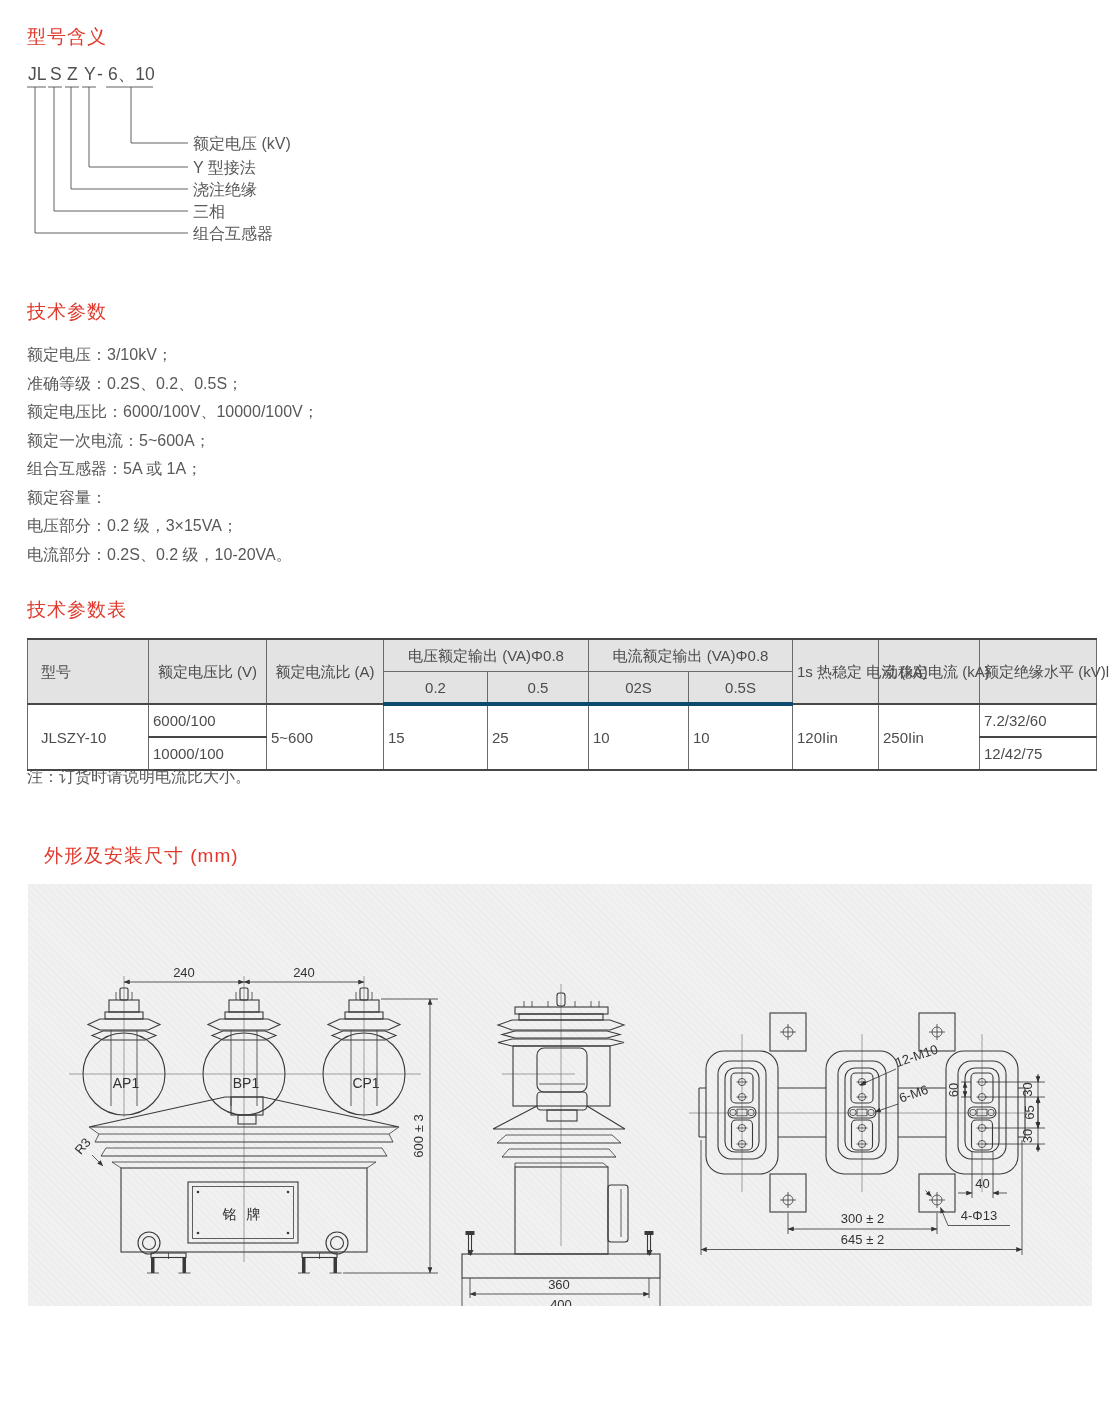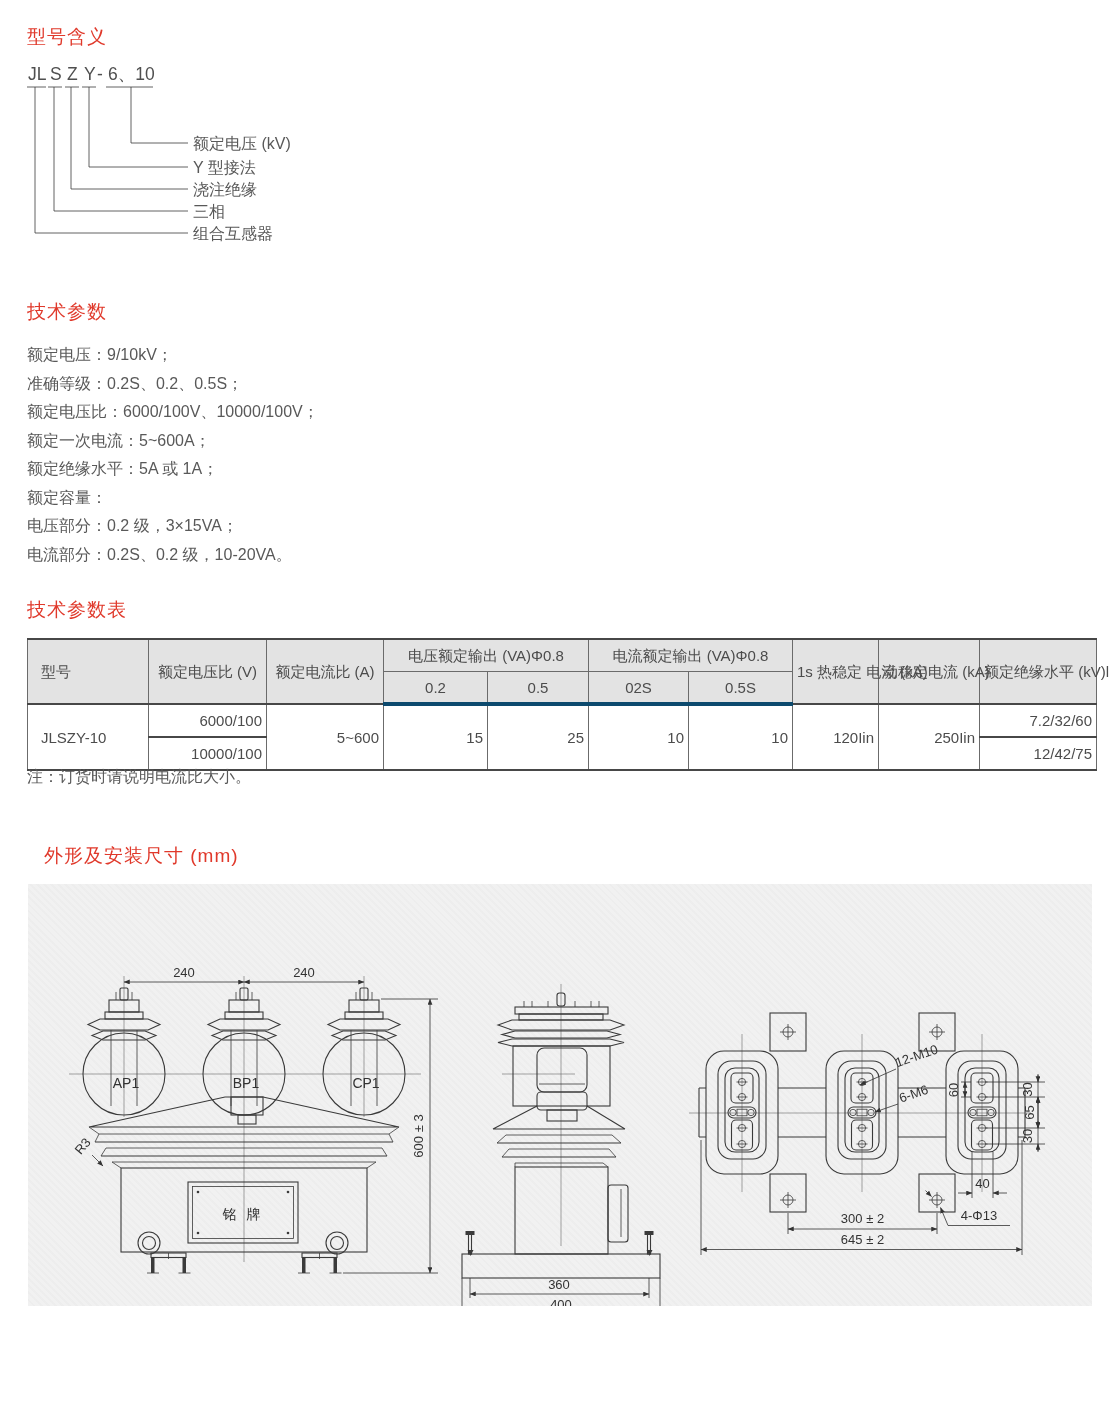--- a/index.html
+++ b/index.html
@@ -7,21 +7,21 @@
   .page{position:relative;width:1119px;height:1306px;background:#fff;overflow:hidden;}
   .abs{position:absolute;white-space:nowrap;}
   .sec-title{font-size:19px;color:#e0392b;letter-spacing:1px;}
   .body-line{font-size:16px;color:#595959;line-height:28.5px;}
   .diagram-label{font-size:16px;color:#595959;}
 
   
   table.spec{border-collapse:collapse;table-layout:fixed;width:1069px;font-size:15px;color:#4c4c4c;}
   table.spec{border:1px solid #6b6b6b;border-top:2.5px solid #474747;border-bottom:2.5px solid #474747;}
   table.spec th{background:#e3e3e3;font-weight:normal;border:1px solid #6b6b6b;padding:2px 4px;line-height:19px;}
-  table.spec td{background:#fff;border:1px solid #6b6b6b;text-align:right;padding:2px 4px;}
+  table.spec td{background:#fff;border:1px solid #6b6b6b;text-align:left;padding:2px 4px;}
   table.spec .h1 th{height:27px;}
   table.spec .h2 th{height:26px;border-bottom:4px solid #0c4a6e;}
   table.spec th[rowspan]{border-bottom:2px solid #474747;}
   table.spec td{height:27px;}
   table.spec .split{border-bottom:2px solid #474747;}
   table.spec .left{text-align:left;padding-left:13px;margin-left:12px;}
   .note{font-size:16px;color:#595959;}
 
   
   .panel{position:absolute;left:28px;top:884px;width:1064px;height:530px;background:#f1f1f1;
@@ -62,25 +62,25 @@
 
     <text class="diagram-label" x="166" y="90.5" fill="#595959">额定电压 (kV)</text>
     <text class="diagram-label" x="166" y="114.5" fill="#595959">Y 型接法</text>
     <text class="diagram-label" x="166" y="136.5" fill="#595959">浇注绝缘</text>
     <text class="diagram-label" x="166" y="158.5" fill="#595959">三相</text>
     <text class="diagram-label" x="166" y="180.5" fill="#595959">组合互感器</text>
   </svg>
 
   <div class="abs sec-title" style="left:27px;top:299px;">技术参数</div>
   <div class="abs" style="left:27px;top:341px;">
-    <div class="body-line">额定电压：9/10kV；</div>
+    <div class="body-line">额定电压：3/10kV；</div>
     <div class="body-line">准确等级：0.2S、0.2、0.5S；</div>
     <div class="body-line">额定电压比：6000/100V、10000/100V；</div>
     <div class="body-line">额定一次电流：5~600A；</div>
-    <div class="body-line">额定绝缘水平：5A 或 1A；</div>
+    <div class="body-line">组合互感器：5A 或 1A；</div>
     <div class="body-line">额定容量：</div>
     <div class="body-line">电压部分：0.2 级，3×15VA；</div>
     <div class="body-line">电流部分：0.2S、0.2 级，10-20VA。</div>
   </div>
 
   <div class="abs sec-title" style="left:27px;top:597px;">技术参数表</div>
 
   <table class="spec abs" style="left:27px;top:638px;">
     <colgroup>
       <col style="width:121px">

